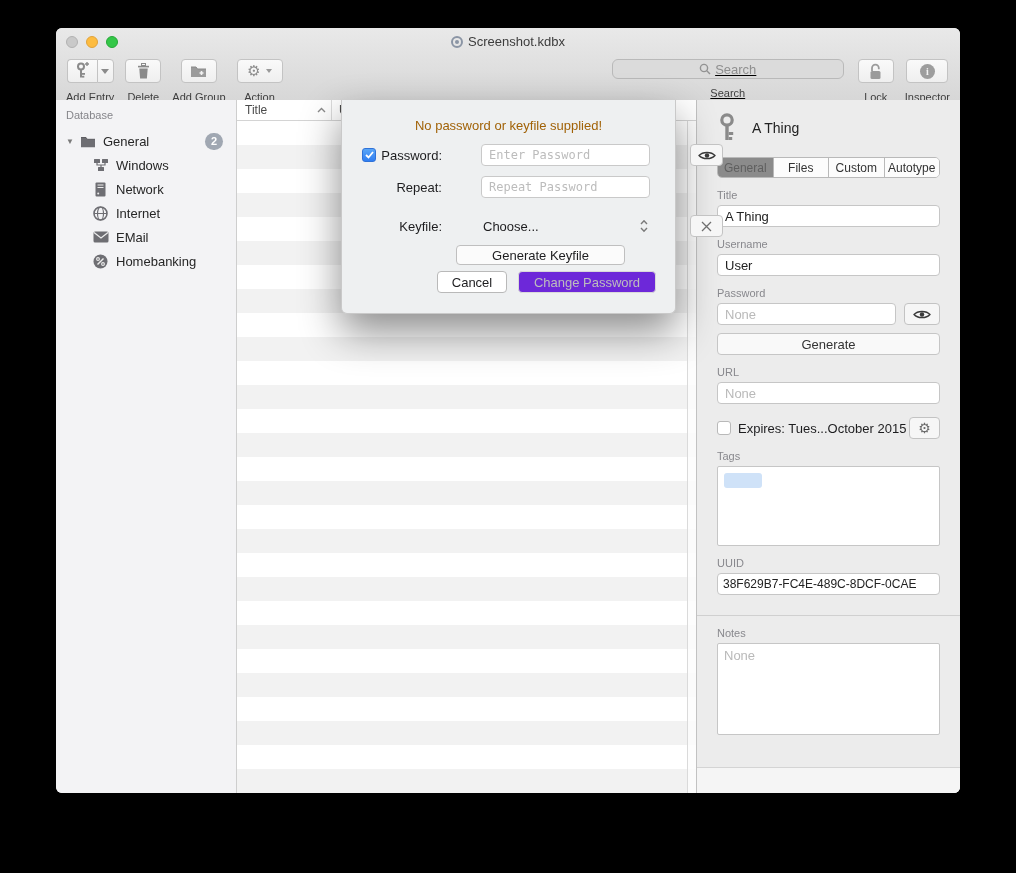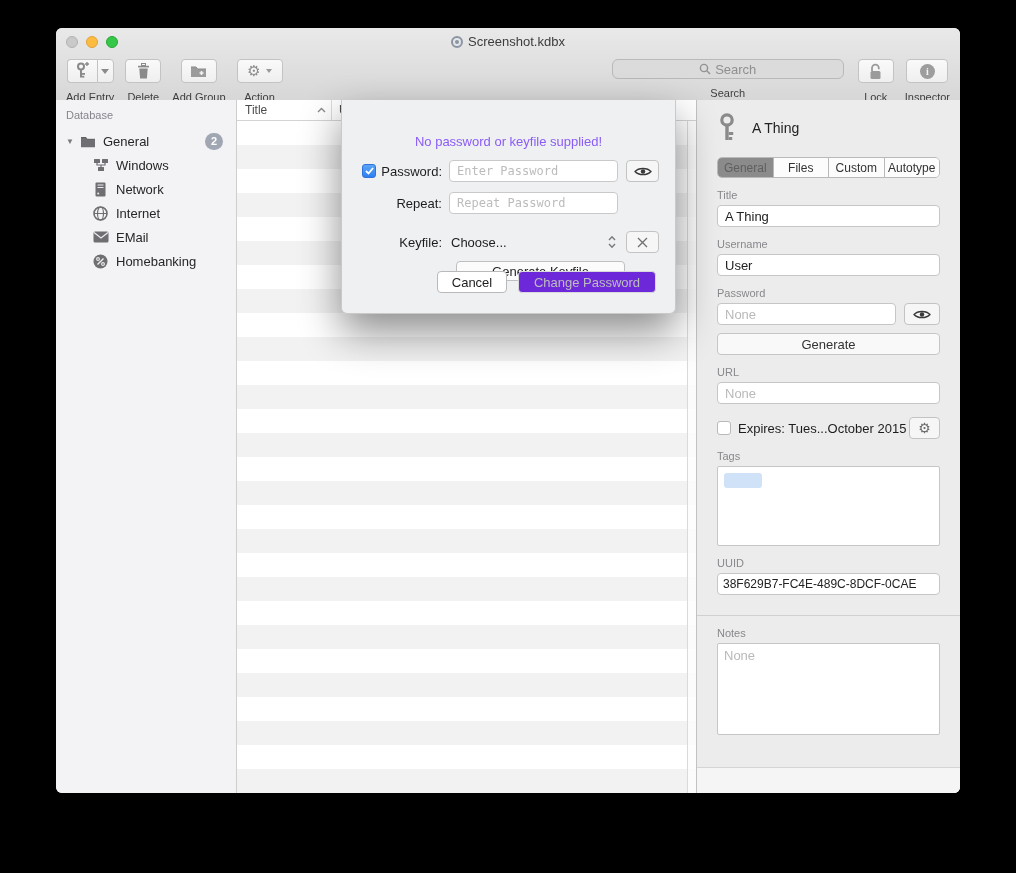--- a/index.html
+++ b/index.html
@@ -27,21 +27,21 @@
   .titem-label { font-size:11px; color:#3e3e3e; margin-top:8px; }
   .tbtn { height:24px; border:1px solid #c3c3c3; border-radius:4px; background:linear-gradient(#fafafa,#efefef);
           display:flex; align-items:center; justify-content:center; }
   .split { display:flex; }
   .split .seg-main { width:30px; border-right:none; border-radius:4px 0 0 4px; }
   .split .seg-arrow { width:17px; border-radius:0 4px 4px 0; }
   .chev-down { width:0; height:0; border-left:4px solid transparent; border-right:4px solid transparent; border-top:5px solid #8b8b8b; }
   .icon-btn { width:36px; }
   .gear-glyph { font-size:15px; color:#8d8d8d; line-height:1; font-family:"DejaVu Sans",sans-serif; }
   .toolbar-right { margin-left:auto; display:flex; }
-  .search-item { width:232px; margin-right:14px; }
+  .search-item { width:232px; margin-right:14px;text-decoration:underline; }
   .search-field { width:232px; height:20px; border:1px solid #b9b9b9; border-radius:6px; background:#dbdbdb;
                   display:flex; align-items:center; justify-content:center; gap:4px; color:#8f8f8f; font-size:13px; }
 
   
   .content { position:absolute; top:72px; left:0; right:0; bottom:0; display:flex; }
 
   .sidebar { width:181px; background:#f3f3f5; border-right:1px solid #cecece; padding-top:9px; flex:none; }
   .side-header { font-size:11px; color:#85858a; padding-left:10px; margin-bottom:8px; }
   .side-row { height:24px; display:flex; align-items:center; font-size:13px; color:#262626; }
   .side-row .disclosure { width:10px; margin-left:10px; font-size:8px; color:#7a7a7a; }
@@ -85,22 +85,22 @@
   .uuid-field { font-size:12px; white-space:nowrap; overflow:hidden; padding:0 5px; }
   .insp-sep { border-top:1px solid #d0d0d0; margin:20px -20px 0; }
   .notes-area { width:100%; height:92px; background:#fff; border:1px solid #c6c6c6; border-radius:2px; resize:none;
                 font-family:"Liberation Sans",sans-serif; font-size:13px; color:#222; padding:4px 6px; outline:none; }
   .notes-area::placeholder { color:#b9b9b9; }
   .insp-footer { position:absolute; left:0; right:0; bottom:0; height:26px; background:#f5f5f5; border-top:1px solid #d4d4d4; }
 
   
   .sheet { position:absolute; left:285px; top:72px; width:335px; height:214px; background:#eef0f1; z-index:20;
            border-radius:0 0 6px 6px; box-shadow:0 18px 40px rgba(0,0,0,.45); border:1px solid #c9c9c9; border-top:none; }
-  .sheet .msg { text-align:center; padding-top:34px; font-size:13px; color:#8b5cf6; }
-  .frow { display:flex; align-items:center; margin:9px 19px 0; height:26px; }
+  .sheet .msg { text-align:center; padding-top:18px; font-size:13px; color:#a16207; }
+  .frow { display:flex; align-items:center; margin:9px 19px 0; height:26px;gap:32px; }
   .frow.tight { margin-top:6px; }
   .flabel { width:88px; flex:none; display:flex; align-items:center; justify-content:flex-end; gap:5px;
             font-size:13px; color:#1d1d1f; padding-right:7px; }
   .dfield { width:169px; flex:none; height:22px; border:1px solid #c9c9c9; border-radius:4px; background:#fff; padding:0 7px;
             font-family:"DejaVu Sans Mono",monospace; font-size:12px; color:#222; outline:none; }
   .dfield::placeholder { color:#bcbcbc; }
   .accessory { margin-left:8px; }
   .cbox.checked { background:linear-gradient(#5aa6f7,#2f7ef2); border:1px solid #2f72d8; display:flex; align-items:center; justify-content:center; }
   .popup { width:169px; flex:none; display:flex; align-items:center; justify-content:space-between; font-size:13px; color:#1d1d1f; padding:0 2px; }
   .gen-keyfile { margin:6px 19px 0 114px; width:169px; height:20px; border:1px solid #bfbfbf; border-radius:4px; background:#fbfbfb;

